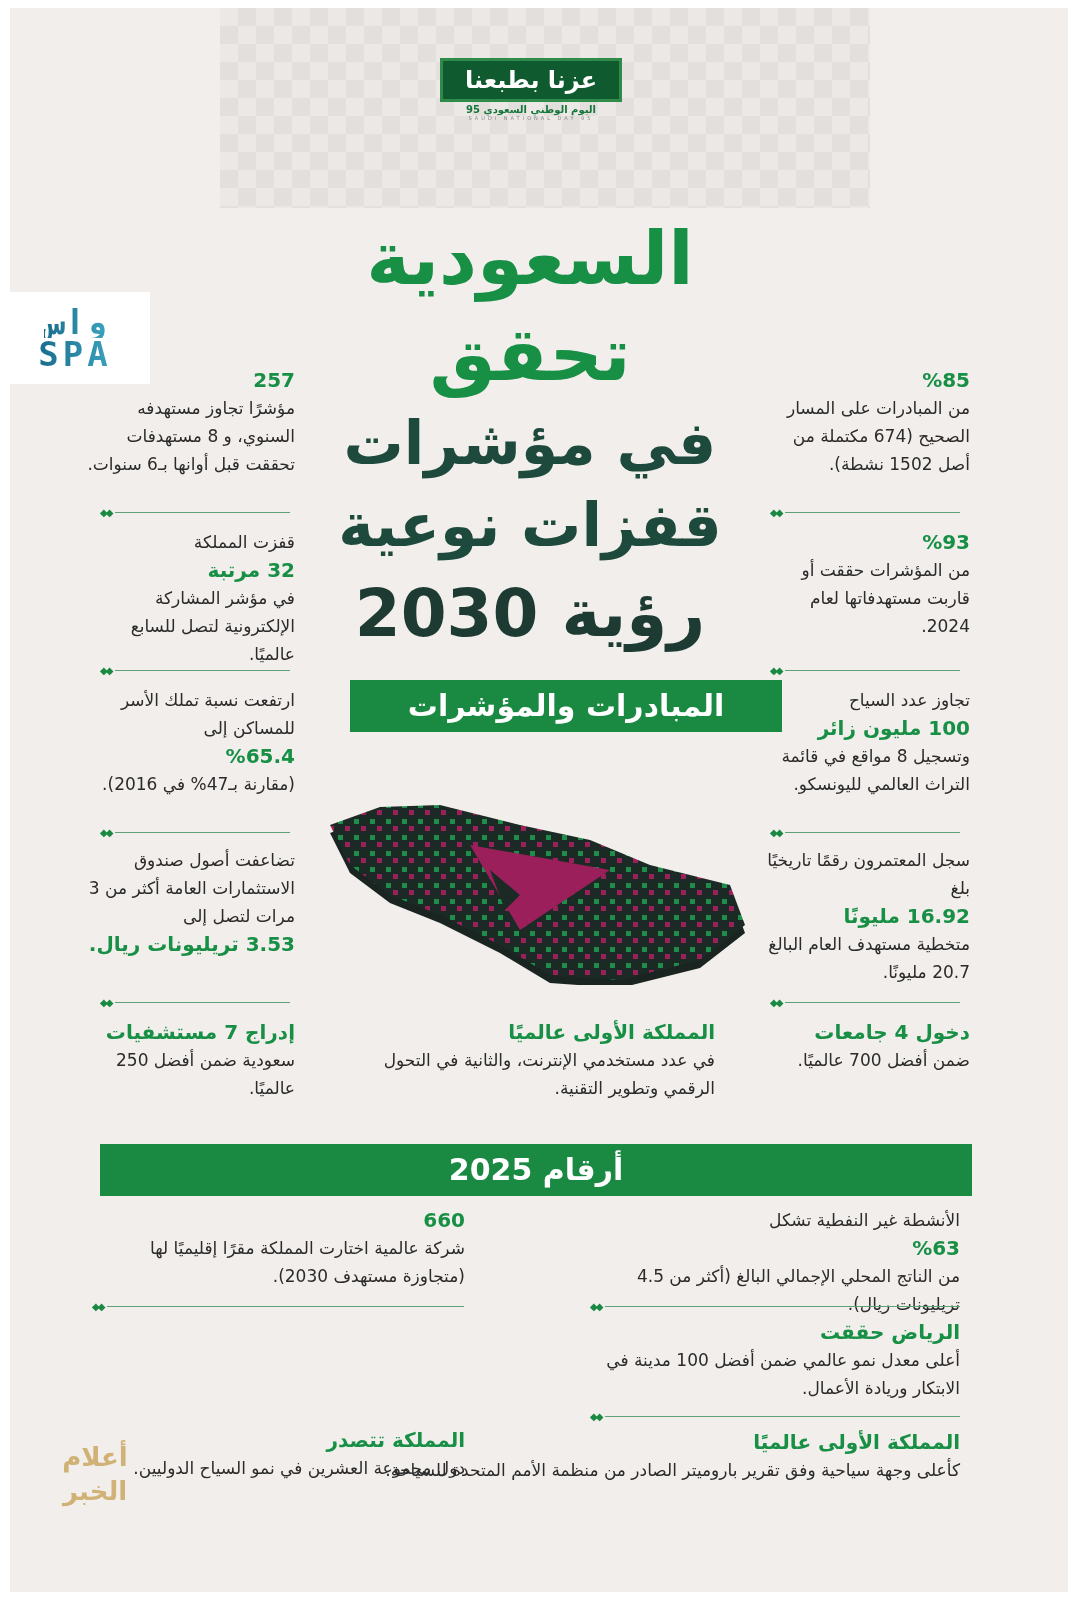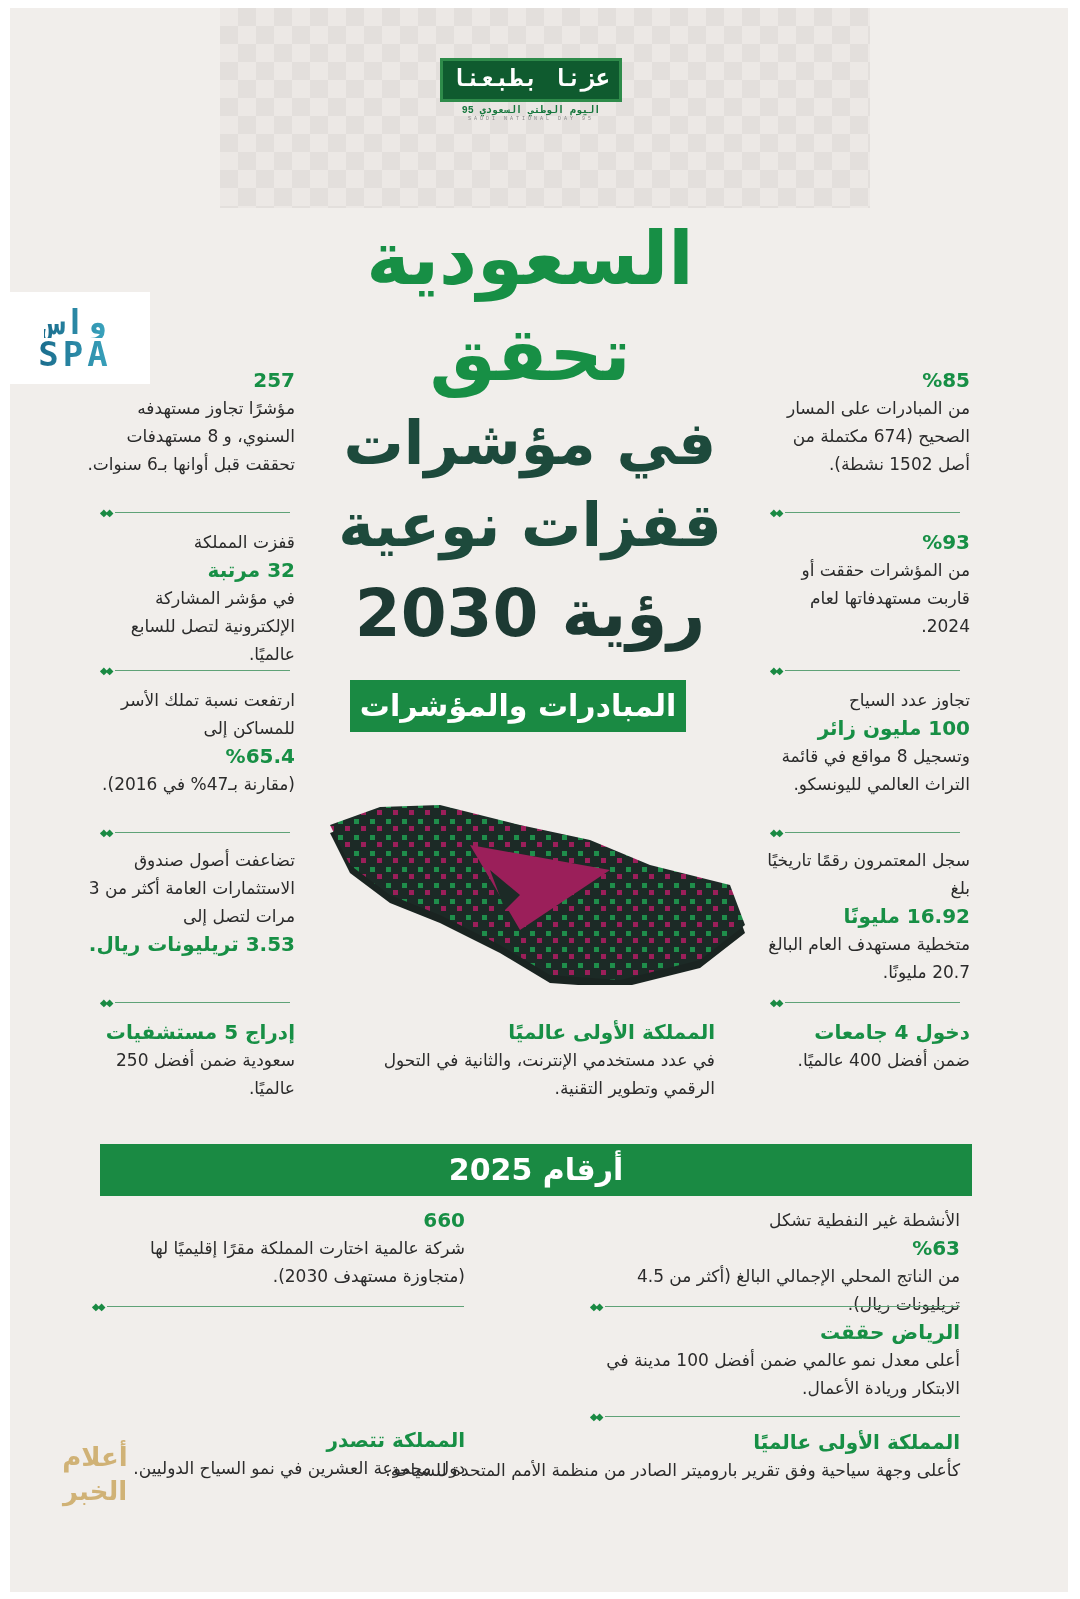--- a/index.html
+++ b/index.html
@@ -7,32 +7,32 @@
   body { font-family: "DejaVu Sans", "Liberation Sans", sans-serif; color: #2a2a2a; position: relative; overflow: hidden; }
   .poster { position: absolute; left: 10px; top: 8px; width: 1058px; height: 1584px; background: #f1eeeb; }
   .pattern {
     position: absolute; left: 210px; top: 0; width: 650px; height: 200px;
     background-color: #ece8e5;
     background-image:
       linear-gradient(45deg, #e2dedb 25%, transparent 25%, transparent 75%, #e2dedb 75%),
       linear-gradient(45deg, #e2dedb 25%, transparent 25%, transparent 75%, #e2dedb 75%);
     background-size: 36px 36px; background-position: 0 0, 18px 18px; opacity: 0.9;
   }
-  .nd-logo { position: absolute; left: 438px; top: 58px; width: 186px; height: 68px; text-align: center; font-family: Liberation Mono, monospace; }
+  .nd-logo { position: absolute; left: 438px; top: 58px; width: 186px; height: 68px; text-align: center; }
   .nd-box { background: #0f5b2f; border: 3px solid #2e8b4a; color: #fff; font-weight: bold; font-size: 24px; height: 44px; line-height: 38px; width: 182px; margin: 0 auto; }
   .nd-sub { font-size: 10px; color: #15763c; font-weight: bold; margin-top: 2px; direction: rtl; }
   .nd-en { font-size: 5px; letter-spacing: 3px; color: #888; direction: ltr; }
   .spa { position: absolute; left: 0; top: 292px; width: 150px; height: 92px; background: #fff; display: flex; flex-direction: column; align-items: center; justify-content: center; direction: ltr; }
   .spa .row { font-family: "DejaVu Sans Mono", monospace; font-weight: bold; font-size: 34px; letter-spacing: 4px; line-height: 32px; background: linear-gradient(90deg, #1a6c8c, #3aa3bd); -webkit-background-clip: text; color: transparent; }
   .title { position: absolute; left: 330px; top: 210px; width: 400px; text-align: center; font-weight: bold; }
   .t1 { font-size: 74px; color: #178f45; line-height: 96px; }
   .t2 { font-size: 60px; color: #1d4a3c; line-height: 82px; }
   .t3 { font-size: 66px; color: #1d3a33; line-height: 96px; }
   .green-band { position: absolute; background: #1a8a43; color: #fff; font-weight: bold; text-align: center; }
-  .band1 { left: 350px; top: 680px; width: 336px; height: 52px; line-height: 52px; font-size: 30px; }
+  .band1 { left: 350px; top: 680px; width: 432px; height: 52px; line-height: 52px; font-size: 30px; }
   .band2 { left: 100px; top: 1144px; width: 872px; height: 52px; line-height: 52px; font-size: 30px; }
   .map { position: absolute; left: 320px; top: 785px; width: 430px; height: 200px; }
   .block { position: absolute; width: 210px; }
   .hl { color: #178f45; font-weight: bold; font-size: 20px; line-height: 28px; }
   .tx { font-size: 17px; line-height: 28px; color: #2b2b2b; }
   .sep { position: absolute; height: 12px; display: flex; align-items: center; direction: ltr; }
   .sep .dots { color: #1a8a43; font-size: 10px; letter-spacing: -2px; margin-right: 4px; }
   .sep .line { flex: 1; height: 1px; background: #5fa277; }
   .watermark { position: absolute; left: 40px; top: 1440px; width: 110px; color: #c9a45a; font-weight: bold; font-size: 26px; line-height: 34px; opacity: 0.8; text-align: center; }
 </style>
@@ -111,21 +111,21 @@
   <div class="hl">16.92 مليونًا</div>
   <div class="tx">متخطية مستهدف العام البالغ 20.7 مليونًا.</div>
 </div>
 <div class="sep" style="left:770px; top:996px; width:190px;">
     <span class="dots">◆◆</span>
     <span class="line"></span>
   </div>
 
 <div class="block" style="left:760px; top:1018px;">
   <div class="hl">دخول 4 جامعات</div>
-  <div class="tx">ضمن أفضل 400 عالميًا.</div>
+  <div class="tx">ضمن أفضل 700 عالميًا.</div>
 </div>
 
 <div class="block" style="left:85px; top:366px;">
   <div class="hl">257</div>
   <div class="tx">مؤشرًا تجاوز مستهدفه السنوي، و 8 مستهدفات تحققت قبل أوانها بـ6 سنوات.</div>
 </div>
 <div class="sep" style="left:100px; top:506px; width:190px;">
     <span class="dots">◆◆</span>
     <span class="line"></span>
   </div>
@@ -153,21 +153,21 @@
 <div class="block" style="left:85px; top:846px;">
   <div class="tx">تضاعفت أصول صندوق الاستثمارات العامة أكثر من 3 مرات لتصل إلى</div>
   <div class="hl">3.53 تريليونات ريال.</div>
 </div>
 <div class="sep" style="left:100px; top:996px; width:190px;">
     <span class="dots">◆◆</span>
     <span class="line"></span>
   </div>
 
 <div class="block" style="left:85px; top:1018px;">
-  <div class="hl">إدراج 5 مستشفيات</div>
+  <div class="hl">إدراج 7 مستشفيات</div>
   <div class="tx">سعودية ضمن أفضل 250 عالميًا.</div>
 </div>
 
 <div class="block" style="left:345px; top:1018px; width:370px;">
   <div class="hl">المملكة الأولى عالميًا</div>
   <div class="tx">في عدد مستخدمي الإنترنت، والثانية في التحول الرقمي وتطوير التقنية.</div>
 </div>
 
 <div class="green-band band2">أرقام 2025</div>
 

